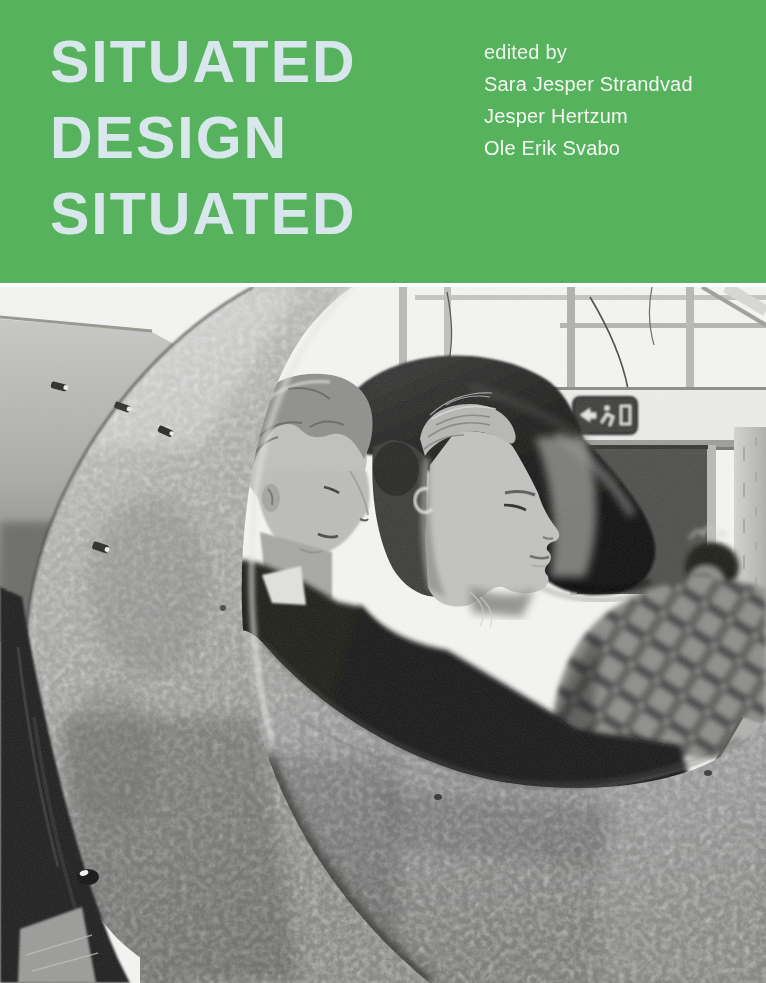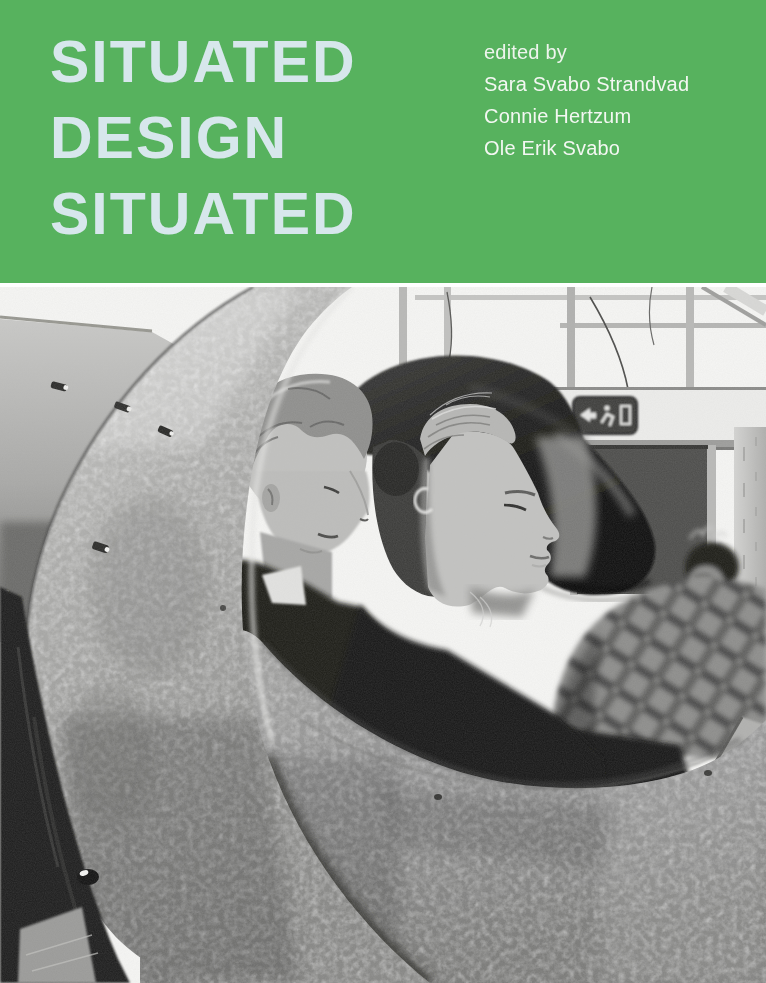--- a/index.html
+++ b/index.html
@@ -27,22 +27,22 @@
 <div class="cover">
 
   <div class="header">
     <h1 class="title">
       <span>SITUATED</span>
       <span>DESIGN</span>
       <span>SITUATED</span>
     </h1>
     <div class="editors">
       <div class="edited-by">edited by</div>
-      <div>Sara Svabo Strandvad</div>
-      <div>Connie Hertzum</div>
+      <div>Sara Jesper Strandvad</div>
+      <div>Jesper Hertzum</div>
       <div>Ole Erik Svabo</div>
     </div>
   </div>
 
   <div class="photo-wrap">
   <svg width="766" height="696" viewBox="0 0 766 696" xmlns="http://www.w3.org/2000/svg">
     <defs>
       <linearGradient id="wallGrad" x1="0" y1="0" x2="0" y2="1">
         <stop offset="0" stop-color="#c8c8c6"></stop>
             <stop offset="0.6" stop-color="#a8a8a6"></stop>

